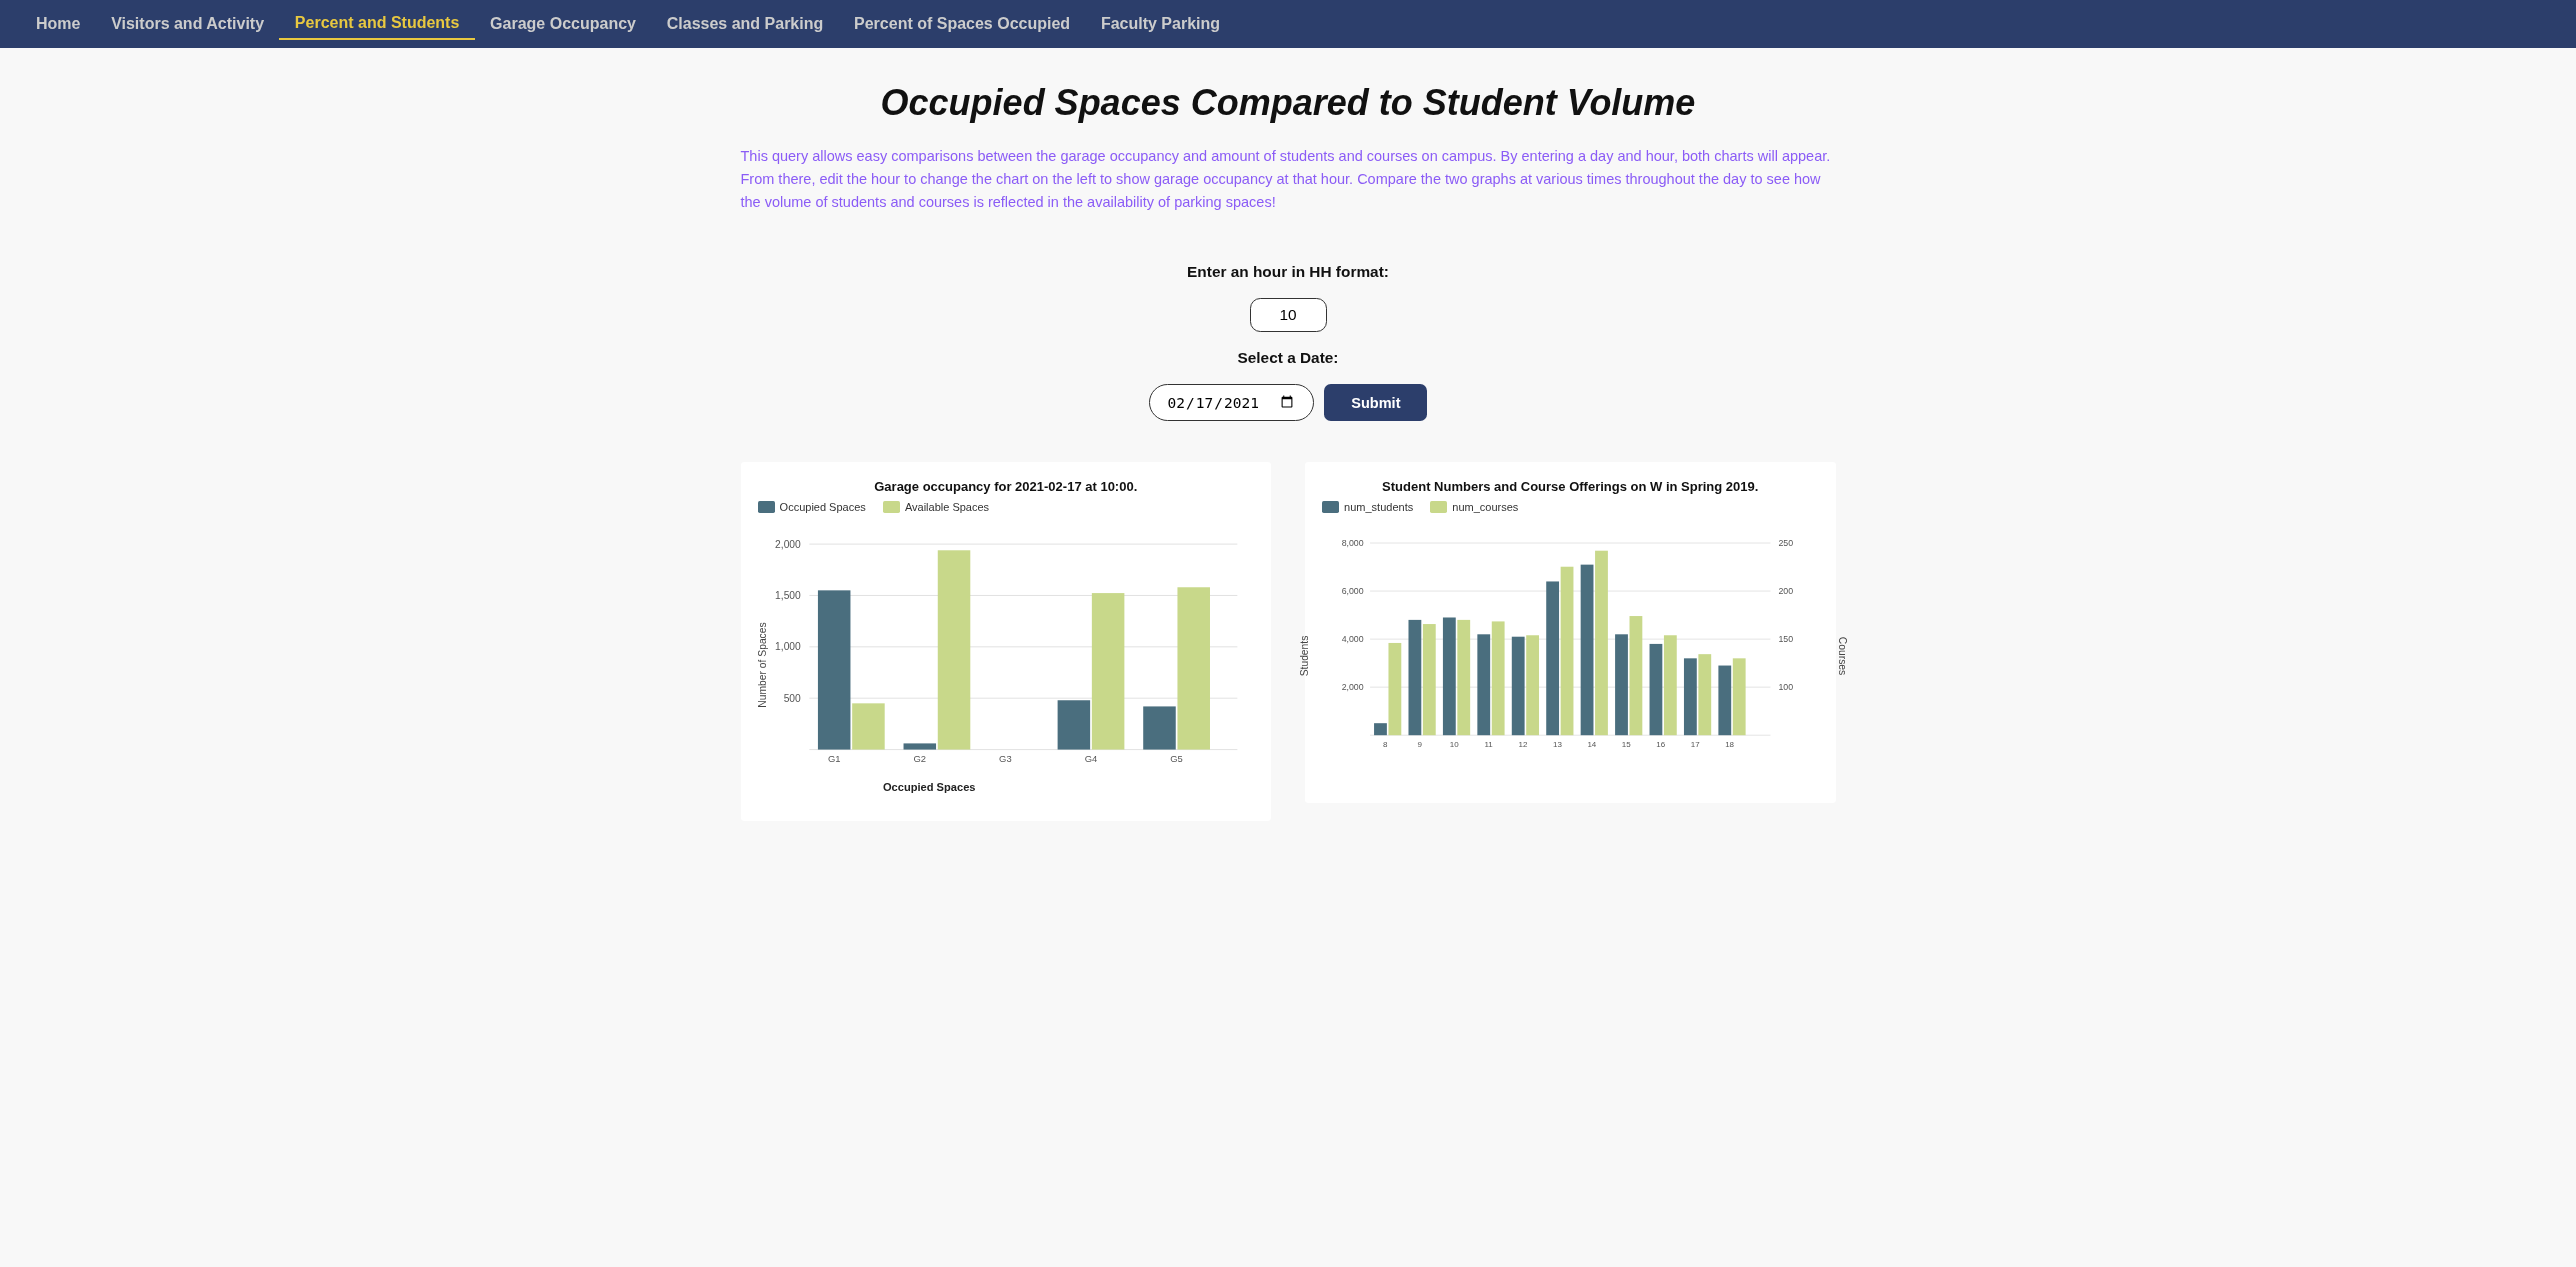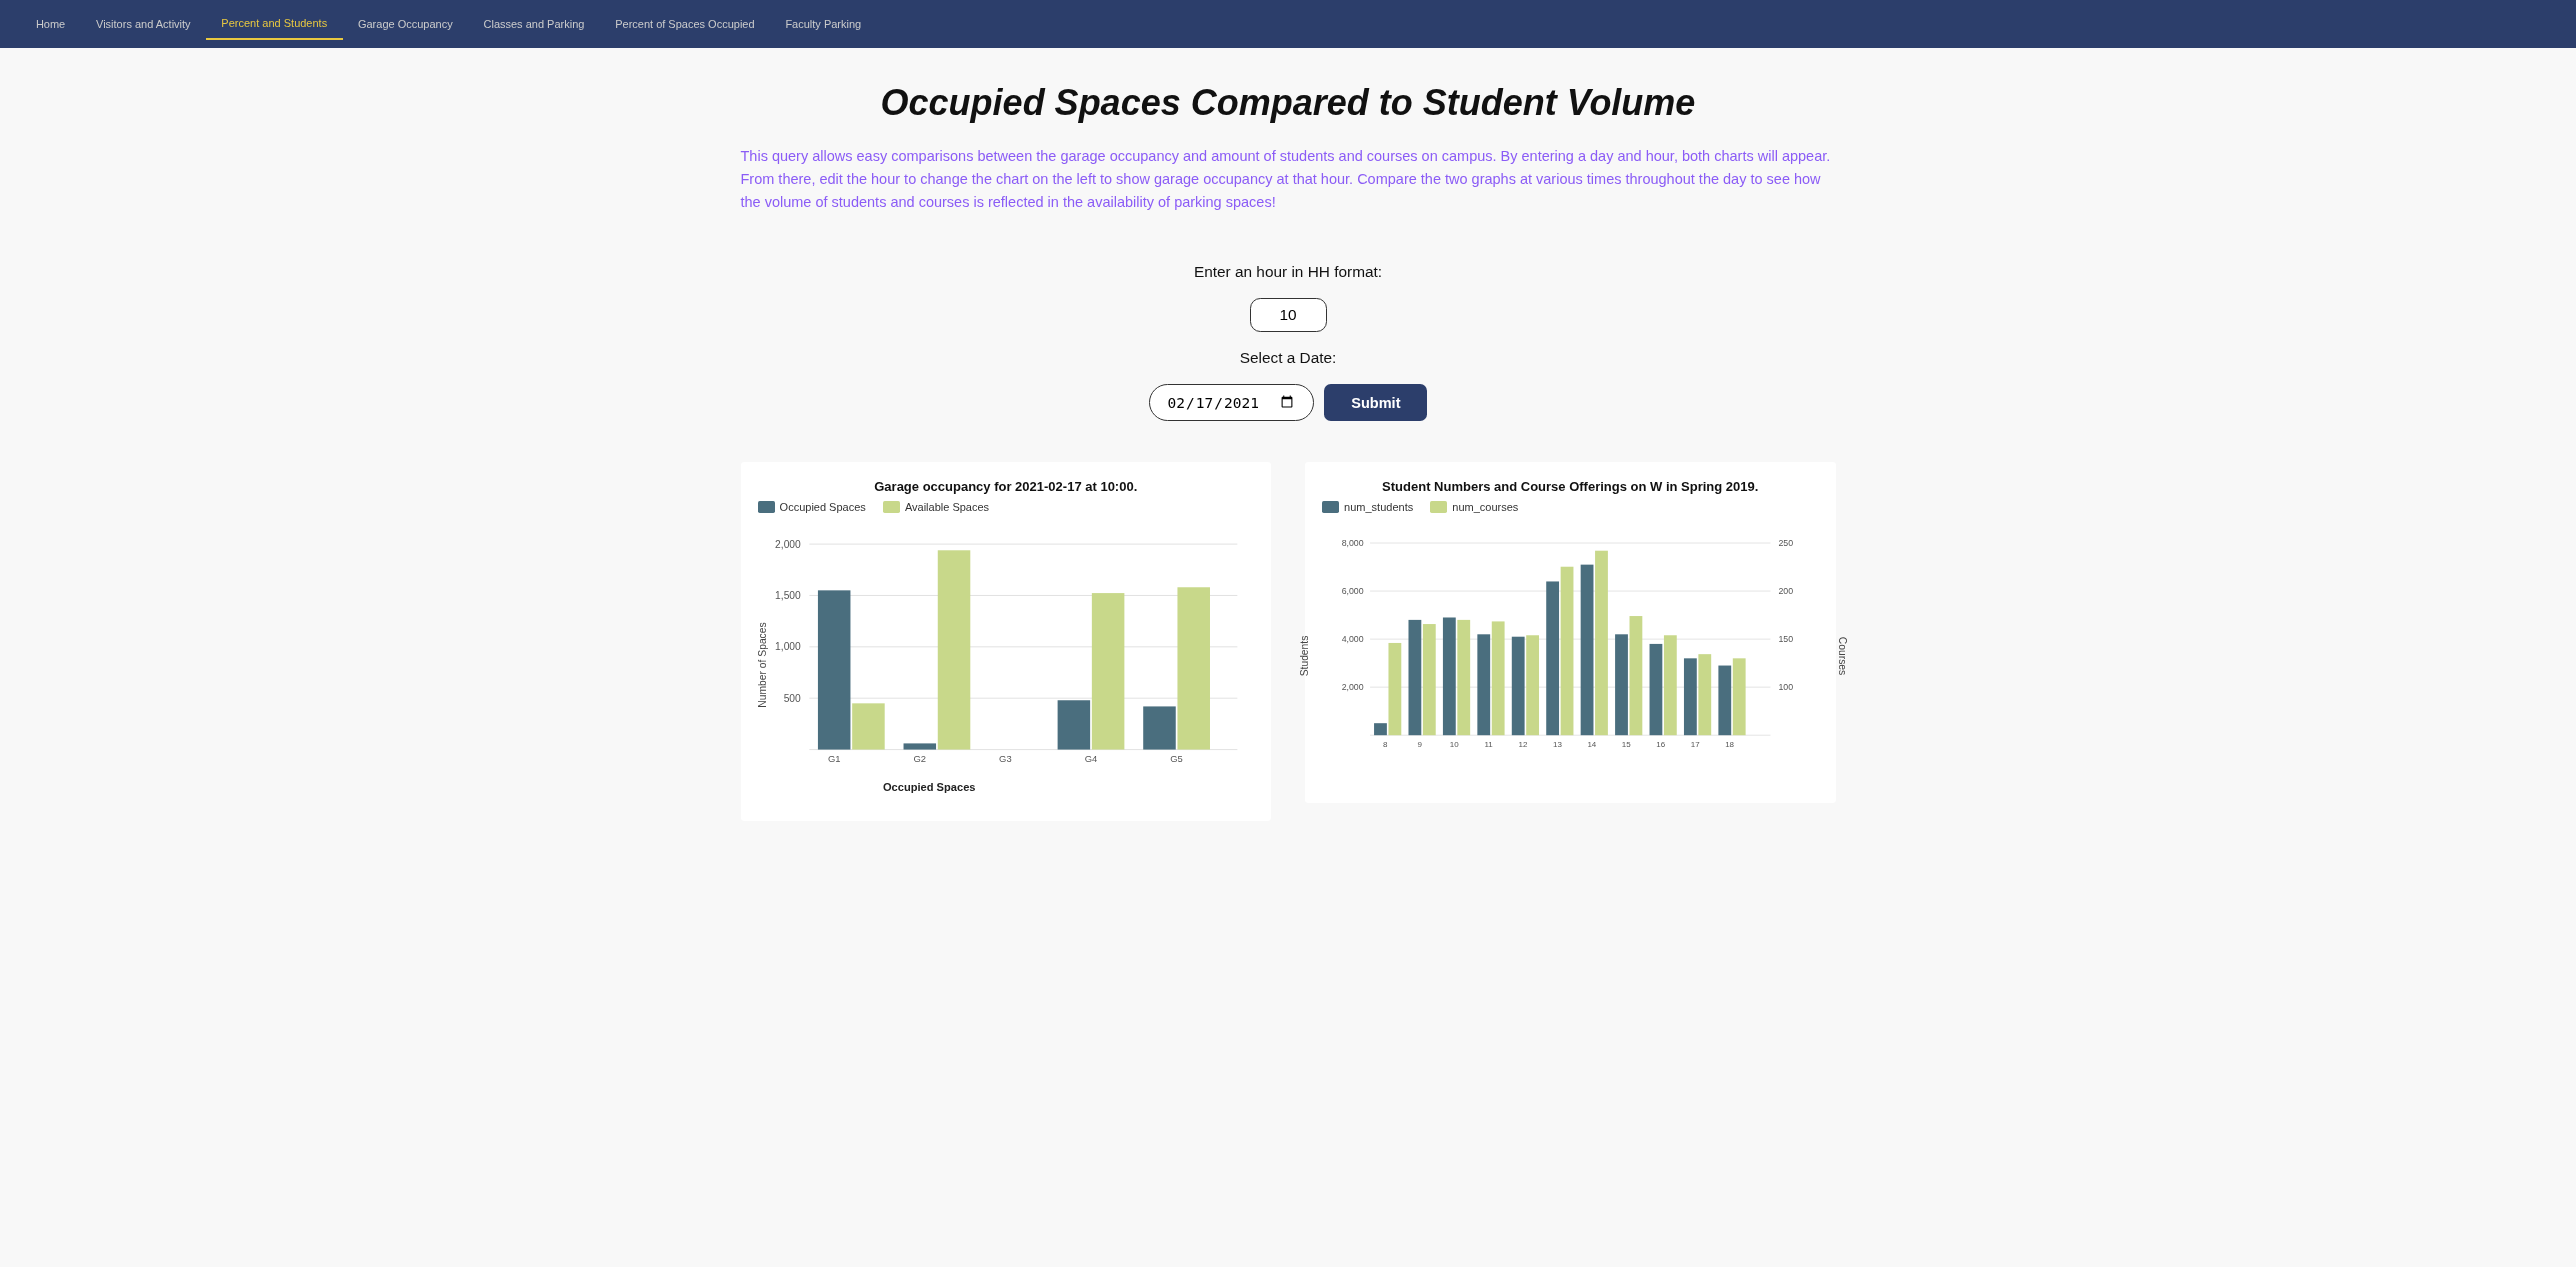--- a/index.html
+++ b/index.html
@@ -9,26 +9,27 @@
     nav {
       background: #2c3e6b;
       display: flex;
       align-items: center;
       padding: 0 20.5px;
       height: 48px;
     }
     nav a {
       color: #ccc;
       text-decoration: none;
-      font-size: 11px;
+      font-size: 16px;
       padding: 0 15.4px;
       height: 32px;
       display: flex;
       align-items: center;
       white-space: nowrap;
+      font-weight: bold;
     }
     nav a.active {
       color: #e8c840;
       border-bottom: 2.6px solid #e8c840;
     }
 
     
     .main-content {
       max-width: 1197px;
       margin: 0 auto;
@@ -55,21 +56,21 @@
     .form-section {
       display: flex;
       flex-direction: column;
       align-items: center;
       gap: 17px;
       margin-bottom: 41px;
     }
 
     .form-label {
       font-size: 15.4px;
-      font-weight: 400;
+      font-weight: 700;
       color: #111;
     }
 
     .hour-input {
       border: 1.7px solid #333;
       border-radius: 10.3px;
       padding: 6.8px 24px;
       font-size: 15.4px;
       text-align: center;
       width: 77px;

